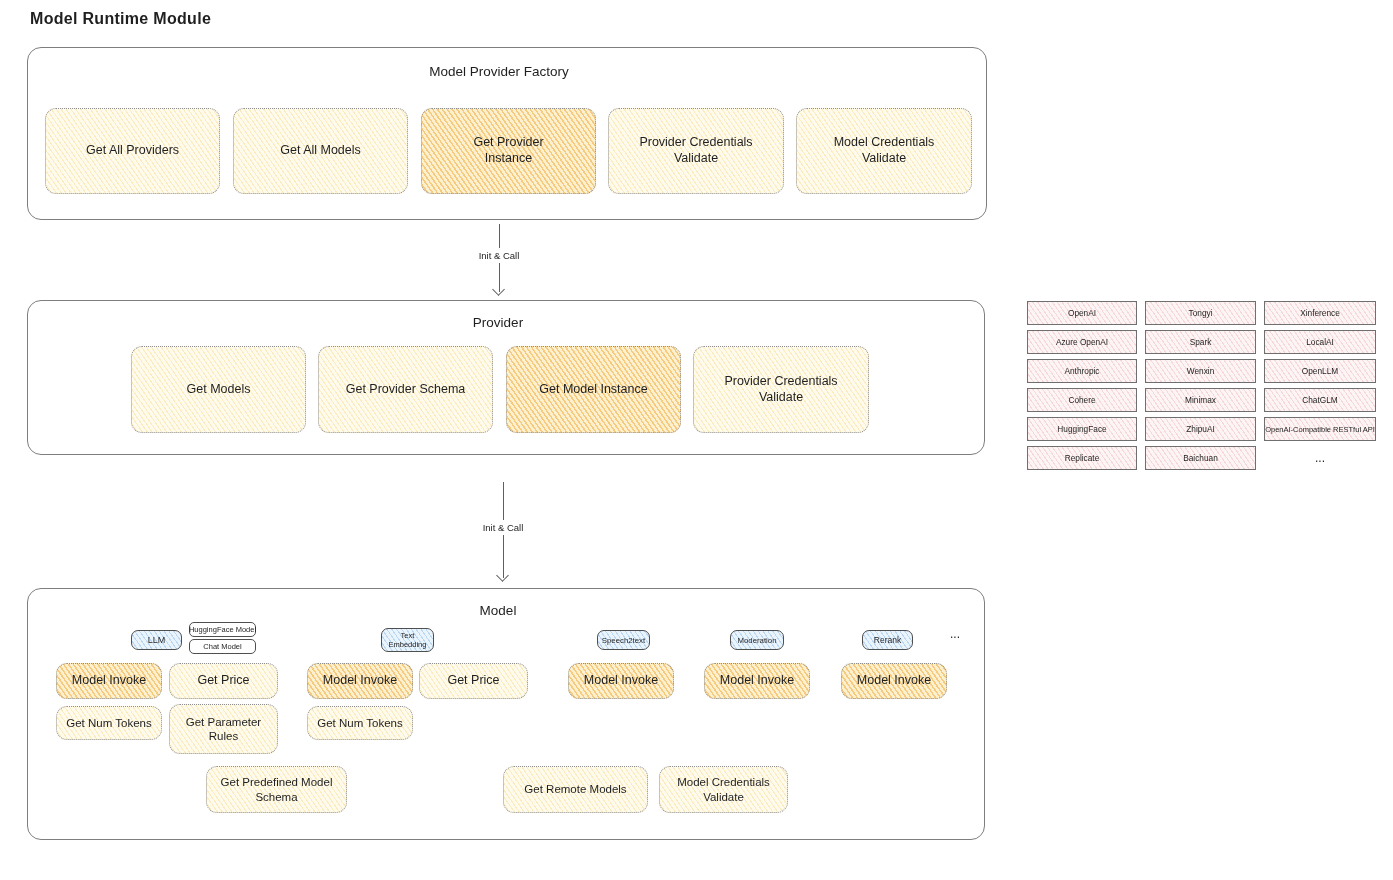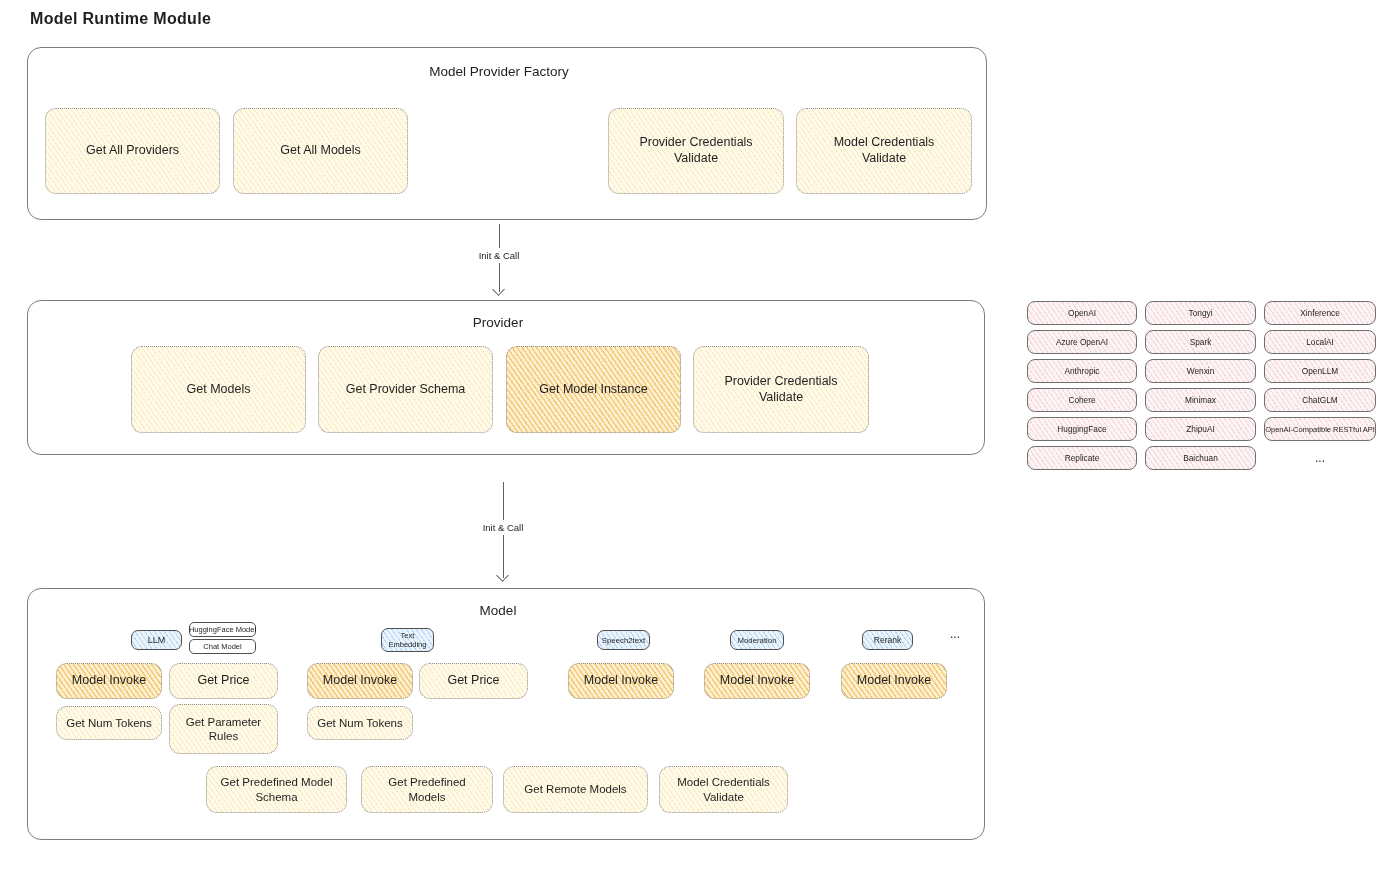--- a/index.html
+++ b/index.html
@@ -24,39 +24,40 @@
   .arrow{position:absolute;width:12px;}
   .arrow .line{position:absolute;left:50%;top:0;bottom:2px;width:1.3px;background:#5f5f5f;}
   .arrow .head{position:absolute;left:50%;bottom:0;width:8px;height:8px;margin-left:-4.6px;
                border-right:1.4px solid #5f5f5f;border-bottom:1.4px solid #5f5f5f;
                transform:rotate(45deg);transform-origin:center;}
   .arrow .lbl{position:absolute;left:50%;transform:translateX(-50%);background:#fff;
               padding:2px 5px;font-size:9.5px;white-space:nowrap;}
   .panel{position:absolute;left:1027px;top:301px;display:grid;
          grid-template-columns:110px 111px 112px;grid-template-rows:repeat(6,24px);
          grid-auto-flow:column;column-gap:8px;row-gap:5px;}
-  .pcell{border:1.3px solid #6f6f6f;border-radius:8px;display:flex;align-items:center;
+  .pcell{border:1.3px solid #6f6f6f;border-radius:0;display:flex;align-items:center;
          justify-content:center;font-size:8.3px;white-space:nowrap;box-sizing:border-box;}
   .pcell.smalltxt{font-size:7.5px;}
   .pellipsis{display:flex;align-items:center;justify-content:center;font-size:12px;}
   .tag{position:absolute;display:flex;align-items:center;justify-content:center;
        text-align:center;box-sizing:border-box;border:1.3px solid #4f4f4f;border-radius:7px;}
   .tag-white{background:#fff;border:1.1px solid #4f4f4f;border-radius:5px;font-size:7.5px;white-space:nowrap;}
 </style>
 </head>
 <body>
 
 <div class="canvas">
 
   <div class="abs" style="left:30px;top:10px;font-size:16px;font-weight:600;letter-spacing:.3px;">Model Runtime Module</div>
 
   <div class="container" style="left:27px;top:47px;width:960px;height:173px;">
     <div class="section-title" style="top:16px;">Model Provider Factory</div>
     <div class="node dotted fill-yellow fn" style="left:17px;top:60px;width:175px;height:86px;padding:0 14px;">Get All Providers</div>
     <div class="node dotted fill-yellow fn" style="left:205px;top:60px;width:175px;height:86px;padding:0 14px;">Get All Models</div>
+    <div class="node dotted fill-orange fn" style="left:393px;top:60px;width:175px;height:86px;padding:0 38px;">Get Provider Instance</div>
     <div class="node dotted fill-yellow fn" style="left:580px;top:60px;width:176px;height:86px;padding:0 22px;">Provider Credentials Validate</div>
     <div class="node dotted fill-yellow fn" style="left:768px;top:60px;width:176px;height:86px;padding:0 22px;">Model Credentials Validate</div>
   </div>
 
   <div class="arrow" style="left:493px;top:224px;height:70px;">
     <div class="line"></div>
     <div class="head"></div>
     <span class="lbl" style="top:24px;">Init &amp; Call</span>
   </div>
 
@@ -115,18 +116,17 @@
     <div class="node dotted fill-yellow fn" style="left:391px;top:74px;width:109px;height:36px;">Get Price</div>
     <div class="node dotted fill-orange fn" style="left:540px;top:74px;width:106px;height:36px;">Model Invoke</div>
     <div class="node dotted fill-orange fn" style="left:676px;top:74px;width:106px;height:36px;">Model Invoke</div>
     <div class="node dotted fill-orange fn" style="left:813px;top:74px;width:106px;height:36px;">Model Invoke</div>
 
     <div class="node dotted fill-yellow fn-sm" style="left:28px;top:117px;width:106px;height:34px;">Get Num Tokens</div>
     <div class="node dotted fill-yellow fn-sm" style="left:141px;top:115px;width:109px;height:50px;padding:0 12px;">Get Parameter Rules</div>
     <div class="node dotted fill-yellow fn-sm" style="left:279px;top:117px;width:106px;height:34px;">Get Num Tokens</div>
 
     <div class="node dotted fill-yellow fn-sm" style="left:178px;top:177px;width:141px;height:47px;padding:0 10px;">Get Predefined Model Schema</div>
-    <div class="node dotted fill-yellow fn-sm" style="left:333px;top:177px;width:132px;height:47px;padding:0 20px;">Get Predefined Models</div>
     <div class="node dotted fill-yellow fn-sm" style="left:475px;top:177px;width:145px;height:47px;padding:0 10px;">Get Remote Models</div>
     <div class="node dotted fill-yellow fn-sm" style="left:631px;top:177px;width:129px;height:47px;padding:0 14px;">Model Credentials Validate</div>
   </div>
 
 </div>
 
 </body></html>

